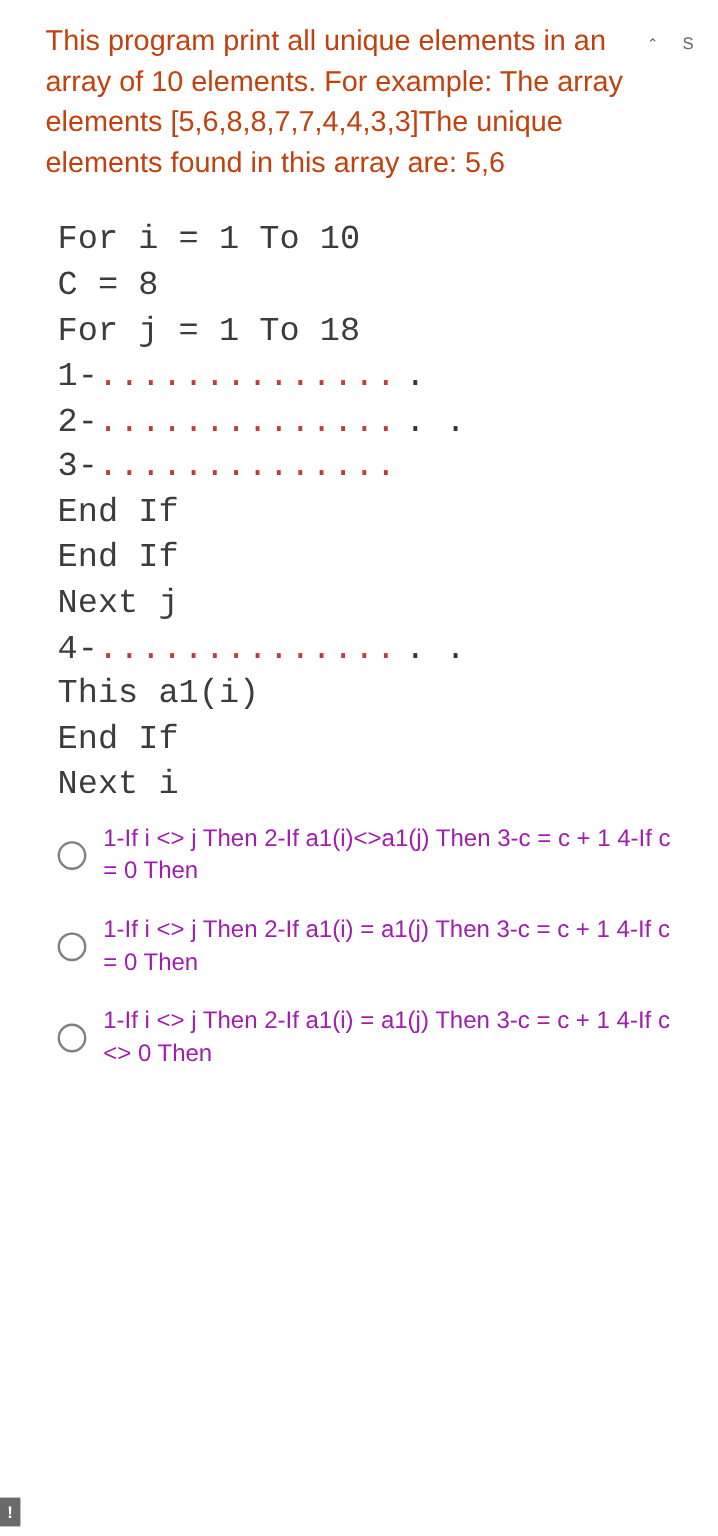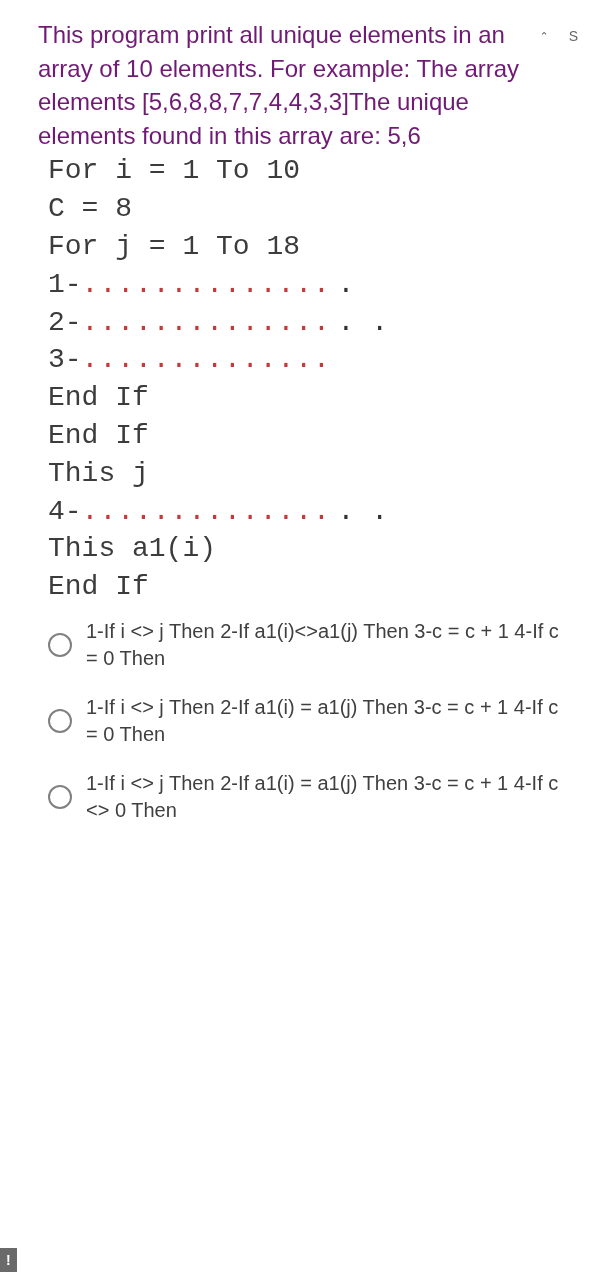--- a/index.html
+++ b/index.html
@@ -11,21 +11,22 @@
       color: #3c3c3c;
       position: relative;
       overflow: hidden;
     }
     .container {
       padding: 18px 38px 0 38px;
     }
     .question-text {
       font-size: 24px;
       line-height: 1.4;
-      color: #701a75;
+      color: #c2410c;
+      margin-bottom: 30px;
     }
     .code-block {
       font-family: 'Courier New', Courier, monospace;
       font-size: 28px;
       line-height: 1.35;
       margin-bottom: 12px;
       padding-left: 10px;
     }
     .code-line {
       white-space: pre;
@@ -67,21 +68,21 @@
     .radio {
       width: 24px;
       height: 24px;
       border: 2px solid #808080;
       border-radius: 50%;
       flex-shrink: 0;
     }
     .option-text {
       font-size: 20px;
       line-height: 1.35;
-      color: #404040;
+      color: #a21caf;
       flex: 1;
     }
     .top-right {
       position: absolute;
       top: 28px;
       right: 20px;
       font-size: 14px;
       color: #666;
       display: flex;
       gap: 20px;
@@ -130,30 +131,31 @@
       <span class="blank-suffix">. .</span>
     </div>
     <div class="blank-line">
       <span class="blank-prefix">3-</span>
       <span class="blank-dots dotted-red">.............................</span>
       <span class="blank-suffix"></span>
     </div>
 
     <div class="code-line">End If</div>
     <div class="code-line">End If</div>
-    <div class="code-line">This j</div>
+    <div class="code-line">Next j</div>
 
     <div class="blank-line">
       <span class="blank-prefix">4-</span>
       <span class="blank-dots dotted-red">..........................</span>
       <span class="blank-suffix">. .</span>
     </div>
 
     <div class="code-line">This a1(i)</div>
     <div class="code-line">End If</div>
+    <div class="code-line">Next i</div>
   </div>
 
   <div class="options">
     <div class="option-row">
       <div class="radio"></div>
       <div class="option-text">1-If i &lt;&gt; j Then 2-If a1(i)&lt;&gt;a1(j) Then 3-c = c + 1 4-If c = 0 Then</div>
     </div>
     <div class="option-row">
       <div class="radio"></div>
       <div class="option-text">1-If i &lt;&gt; j Then 2-If a1(i) = a1(j) Then 3-c = c + 1 4-If c = 0 Then</div>

